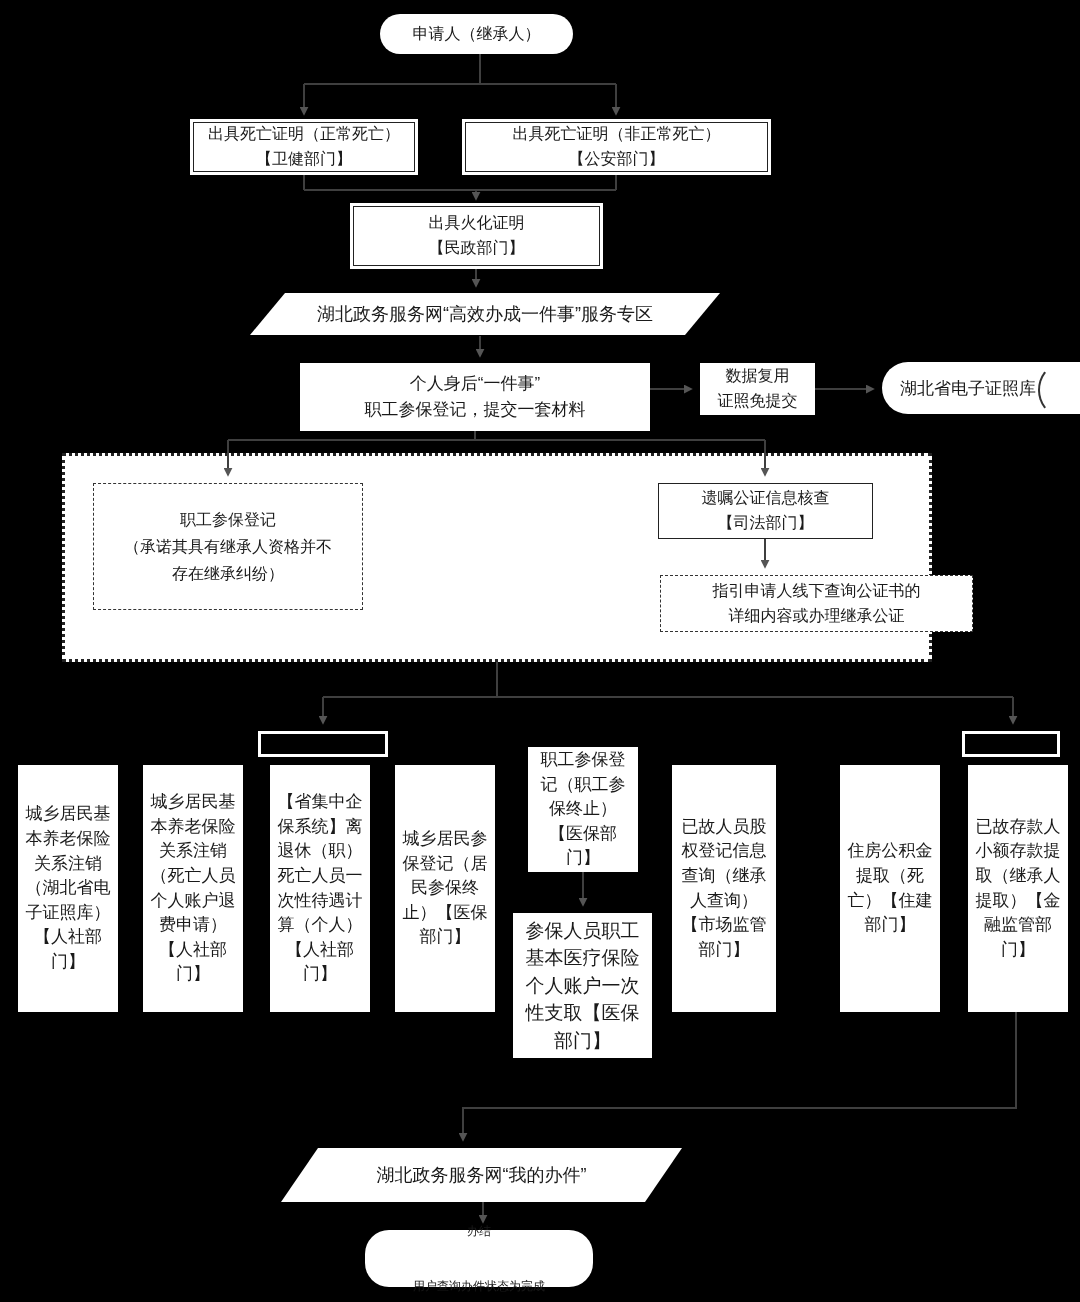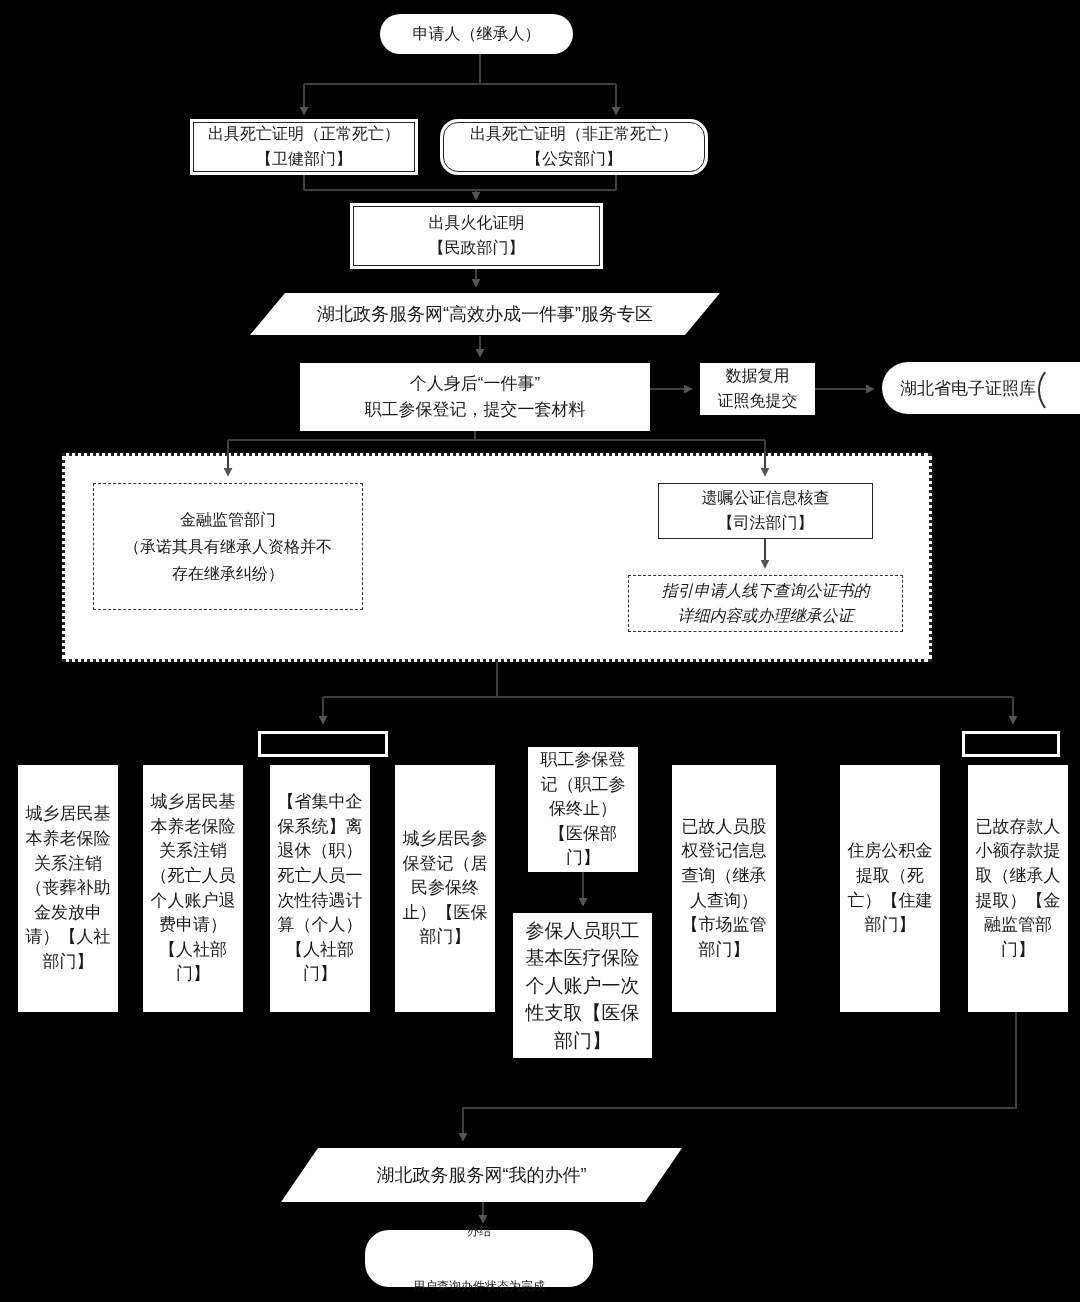--- a/index.html
+++ b/index.html
@@ -75,21 +75,21 @@
   </svg>
 
   <div class="node pill" style="left:380px;top:14px;width:193px;height:40px;">
     <div>申请人（继承人）</div>
   </div>
 
   <div class="node outlined" style="left:193px;top:122px;width:222px;height:50px;">
     <div>出具死亡证明（正常死亡）</div>
     <div>【卫健部门】</div>
   </div>
-  <div class="node outlined" style="left:443px;top:122px;width:262px;height:50px;border-radius:15px;">
+  <div class="node outlined" style="left:465px;top:122px;width:303px;height:50px;">
     <div>出具死亡证明（非正常死亡）</div>
     <div>【公安部门】</div>
   </div>
 
   <div class="node outlined" style="left:353px;top:206px;width:247px;height:60px;">
     <div>出具火化证明</div>
     <div>【民政部门】</div>
   </div>
 
   <div class="svgtext" style="left:250px;top:293px;width:470px;height:42px;">湖北政务服务网“高效办成一件事”服务专区</div>
@@ -103,40 +103,40 @@
     <div>数据复用</div>
     <div>证照免提交</div>
   </div>
 
   <div class="dbshape" style="left:882px;top:362px;width:210px;height:52px;">
     <span>湖北省电子证照库</span>
     <div class="dbarc"></div>
   </div>
 
   <div class="node dashed" style="left:93px;top:483px;width:270px;height:127px;line-height:1.7;">
-    <div>金融监管部门</div>
+    <div>职工参保登记</div>
     <div>（承诺其具有继承人资格并不</div>
     <div>存在继承纠纷）</div>
   </div>
 
   <div class="node" style="left:658px;top:483px;width:215px;height:56px;border:1.6px solid #222;">
     <div>遗嘱公证信息核查</div>
     <div>【司法部门】</div>
   </div>
 
-  <div class="node dashed" style="left:628px;top:575px;width:275px;height:57px;font-style:italic;">
+  <div class="node dashed" style="left:660px;top:575px;width:313px;height:57px;">
     <div>指引申请人线下查询公证书的</div>
     <div>详细内容或办理继承公证</div>
   </div>
 
   <div class="masked-label" style="left:258px;top:731px;width:130px;height:26px;"></div>
   <div class="masked-label" style="left:962px;top:731px;width:98px;height:26px;"></div>
 
   <div class="node tallbox" style="left:18px;top:765px;width:100px;height:247px;">
-    <div>城乡居民基本养老保险关系注销（丧葬补助金发放申请）【人社部门】</div>
+    <div>城乡居民基本养老保险关系注销（湖北省电子证照库）【人社部门】</div>
   </div>
   <div class="node tallbox" style="left:143px;top:765px;width:100px;height:247px;">
     <div>城乡居民基本养老保险关系注销（死亡人员个人账户退费申请）【人社部门】</div>
   </div>
   <div class="node tallbox" style="left:270px;top:765px;width:100px;height:247px;">
     <div>【省集中企保系统】离退休（职）死亡人员一次性待遇计算（个人）【人社部门】</div>
   </div>
   <div class="node tallbox" style="left:395px;top:765px;width:100px;height:247px;">
     <div>城乡居民参保登记（居民参保终止）【医保部门】</div>
   </div>

